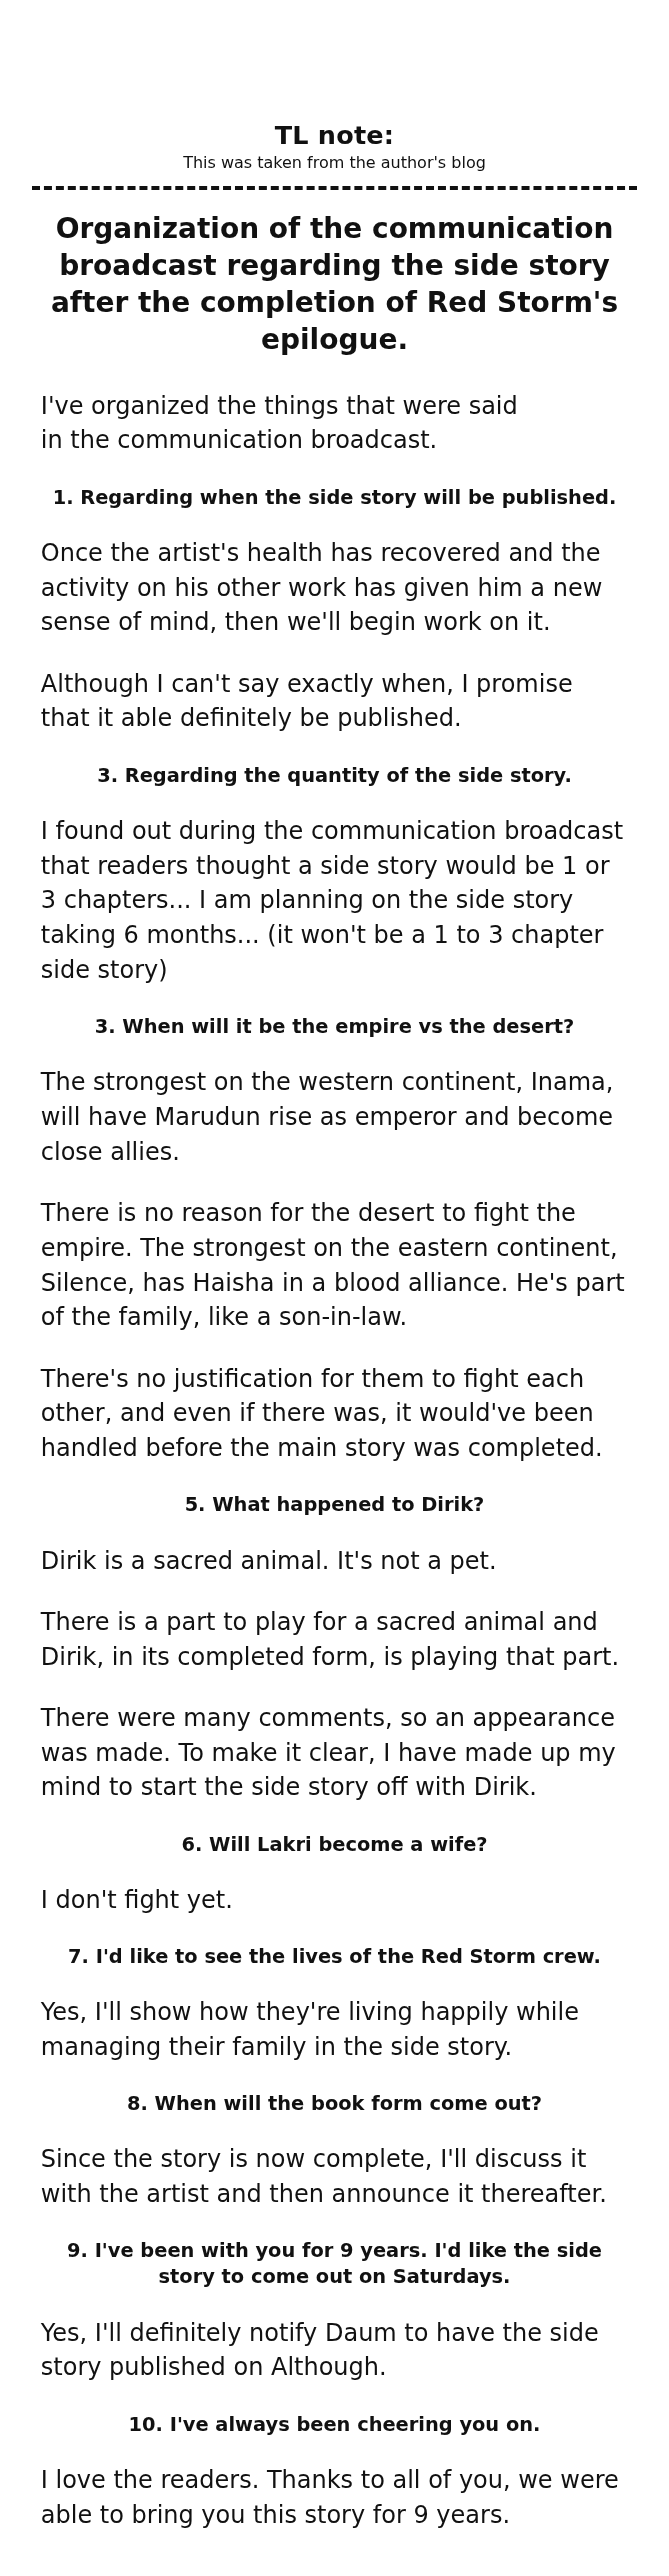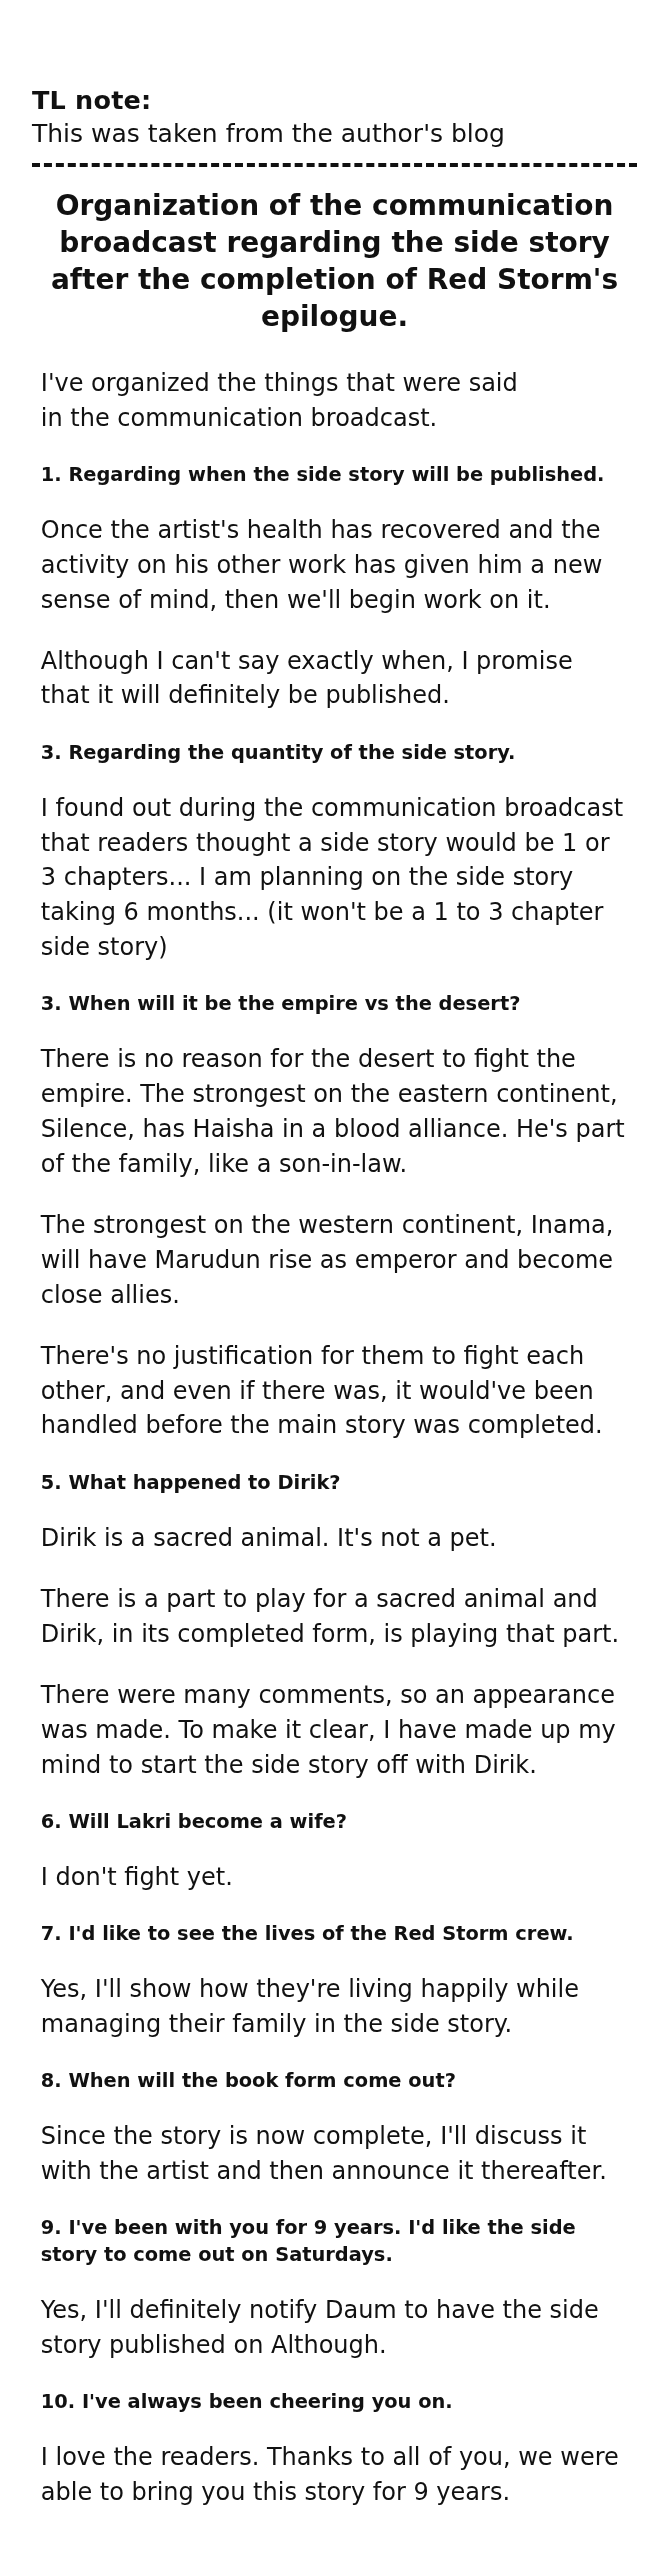--- a/index.html
+++ b/index.html
@@ -14,30 +14,32 @@
     color: #111111;
   }
   .page {
     width: 669px;
     min-height: 2576px;
     box-sizing: border-box;
     padding: 85px 32px 53px 32px;
     background: #ffffff;
   }
   .tl-note {
+    text-align: center;
     margin-bottom: 12.3px;
+    margin-top: 35px;
   }
   .tl-note-title {
     font-size: 25.5px;
     font-weight: bold;
     letter-spacing: 0.2px;
     line-height: 1.25;
   }
   .tl-note-line {
-    font-size: 25px;
+    font-size: 16px;
     line-height: 1.35;
   }
   .dashed-divider {
     border: 0;
     border-top: 4.4px dashed #111111;
     margin: 12.3px 0 21px 0;
     height: 0;
   }
   .doc-title {
     text-align: center;
@@ -46,21 +48,21 @@
     line-height: 1.32;
     margin: 0 12.3px 30px 12.3px;
   }
   .para {
     text-align: left;
     font-size: 24px;
     line-height: 1.45;
     margin: 0 8.8px 26.4px 8.8px;
   }
   .qheading {
-    text-align: left;
+    text-align: center;
     font-size: 19.4px;
     font-weight: bold;
     line-height: 1.35;
     margin: 0 8.8px 25px 8.8px;
   }
   .block {
     margin-bottom: 0;
   }
 </style>
 </head>
@@ -78,32 +80,32 @@
   <div class="doc-title">Organization of the communication broadcast regarding the side story after the completion of Red Storm's epilogue.</div>
 
   <div class="para" style="white-space: pre-line;">I've organized the things that were said
 in the communication broadcast.</div>
 
   <div>
 
     <div>
       <div class="qheading">1. Regarding when the side story will be published.</div>
       <div class="para">Once the artist's health has recovered and the activity on his other work has given him a new sense of mind, then we'll begin work on it.</div>
-      <div class="para">Although I can't say exactly when, I promise that it will definitely be published.</div>
+      <div class="para">Although I can't say exactly when, I promise that it able definitely be published.</div>
     </div>
 
     <div>
       <div class="qheading">3. Regarding the quantity of the side story.</div>
       <div class="para">I found out during the communication broadcast that readers thought a side story would be 1 or 3 chapters... I am planning on the side story taking 6 months... (it won't be a 1 to 3 chapter side story)</div>
     </div>
 
     <div>
       <div class="qheading">3. When will it be the empire vs the desert?</div>
+      <div class="para">The strongest on the western continent, Inama, will have Marudun rise as emperor and become close allies.</div>
       <div class="para">There is no reason for the desert to fight the empire. The strongest on the eastern continent, Silence, has Haisha in a blood alliance. He's part of the family, like a son-in-law.</div>
-      <div class="para">The strongest on the western continent, Inama, will have Marudun rise as emperor and become close allies.</div>
       <div class="para">There's no justification for them to fight each other, and even if there was, it would've been handled before the main story was completed.</div>
     </div>
 
 
     <div>
       <div class="qheading">5. What happened to Dirik?</div>
       <div class="para">Dirik is a sacred animal. It's not a pet.</div>
       <div class="para">There is a part to play for a sacred animal and Dirik, in its completed form, is playing that part.</div>
       <div class="para">There were many comments, so an appearance was made. To make it clear, I have made up my mind to start the side story off with Dirik.</div>
     </div>

